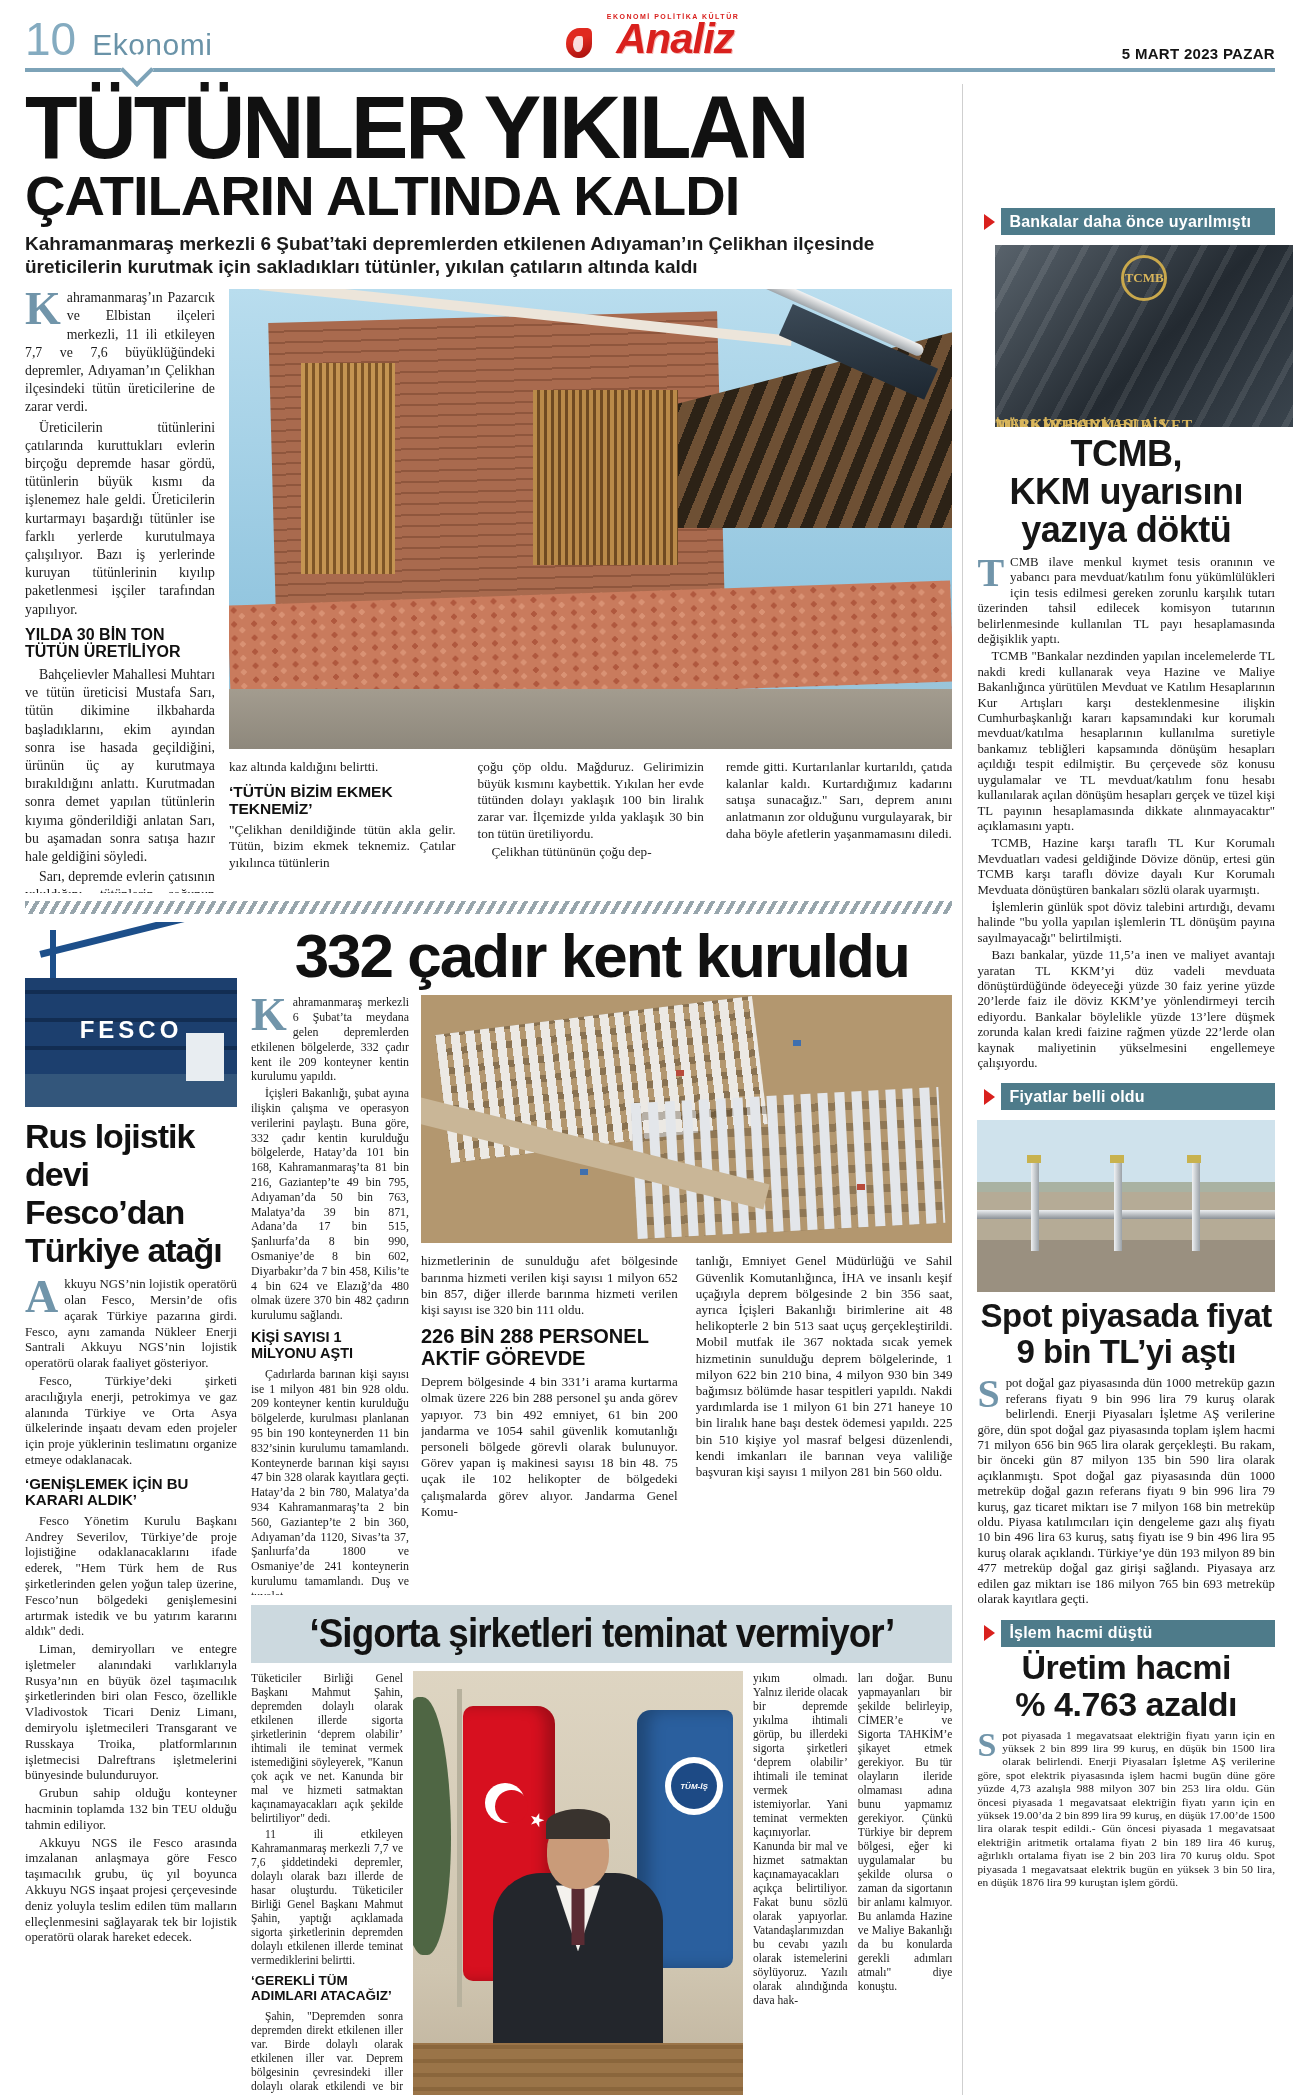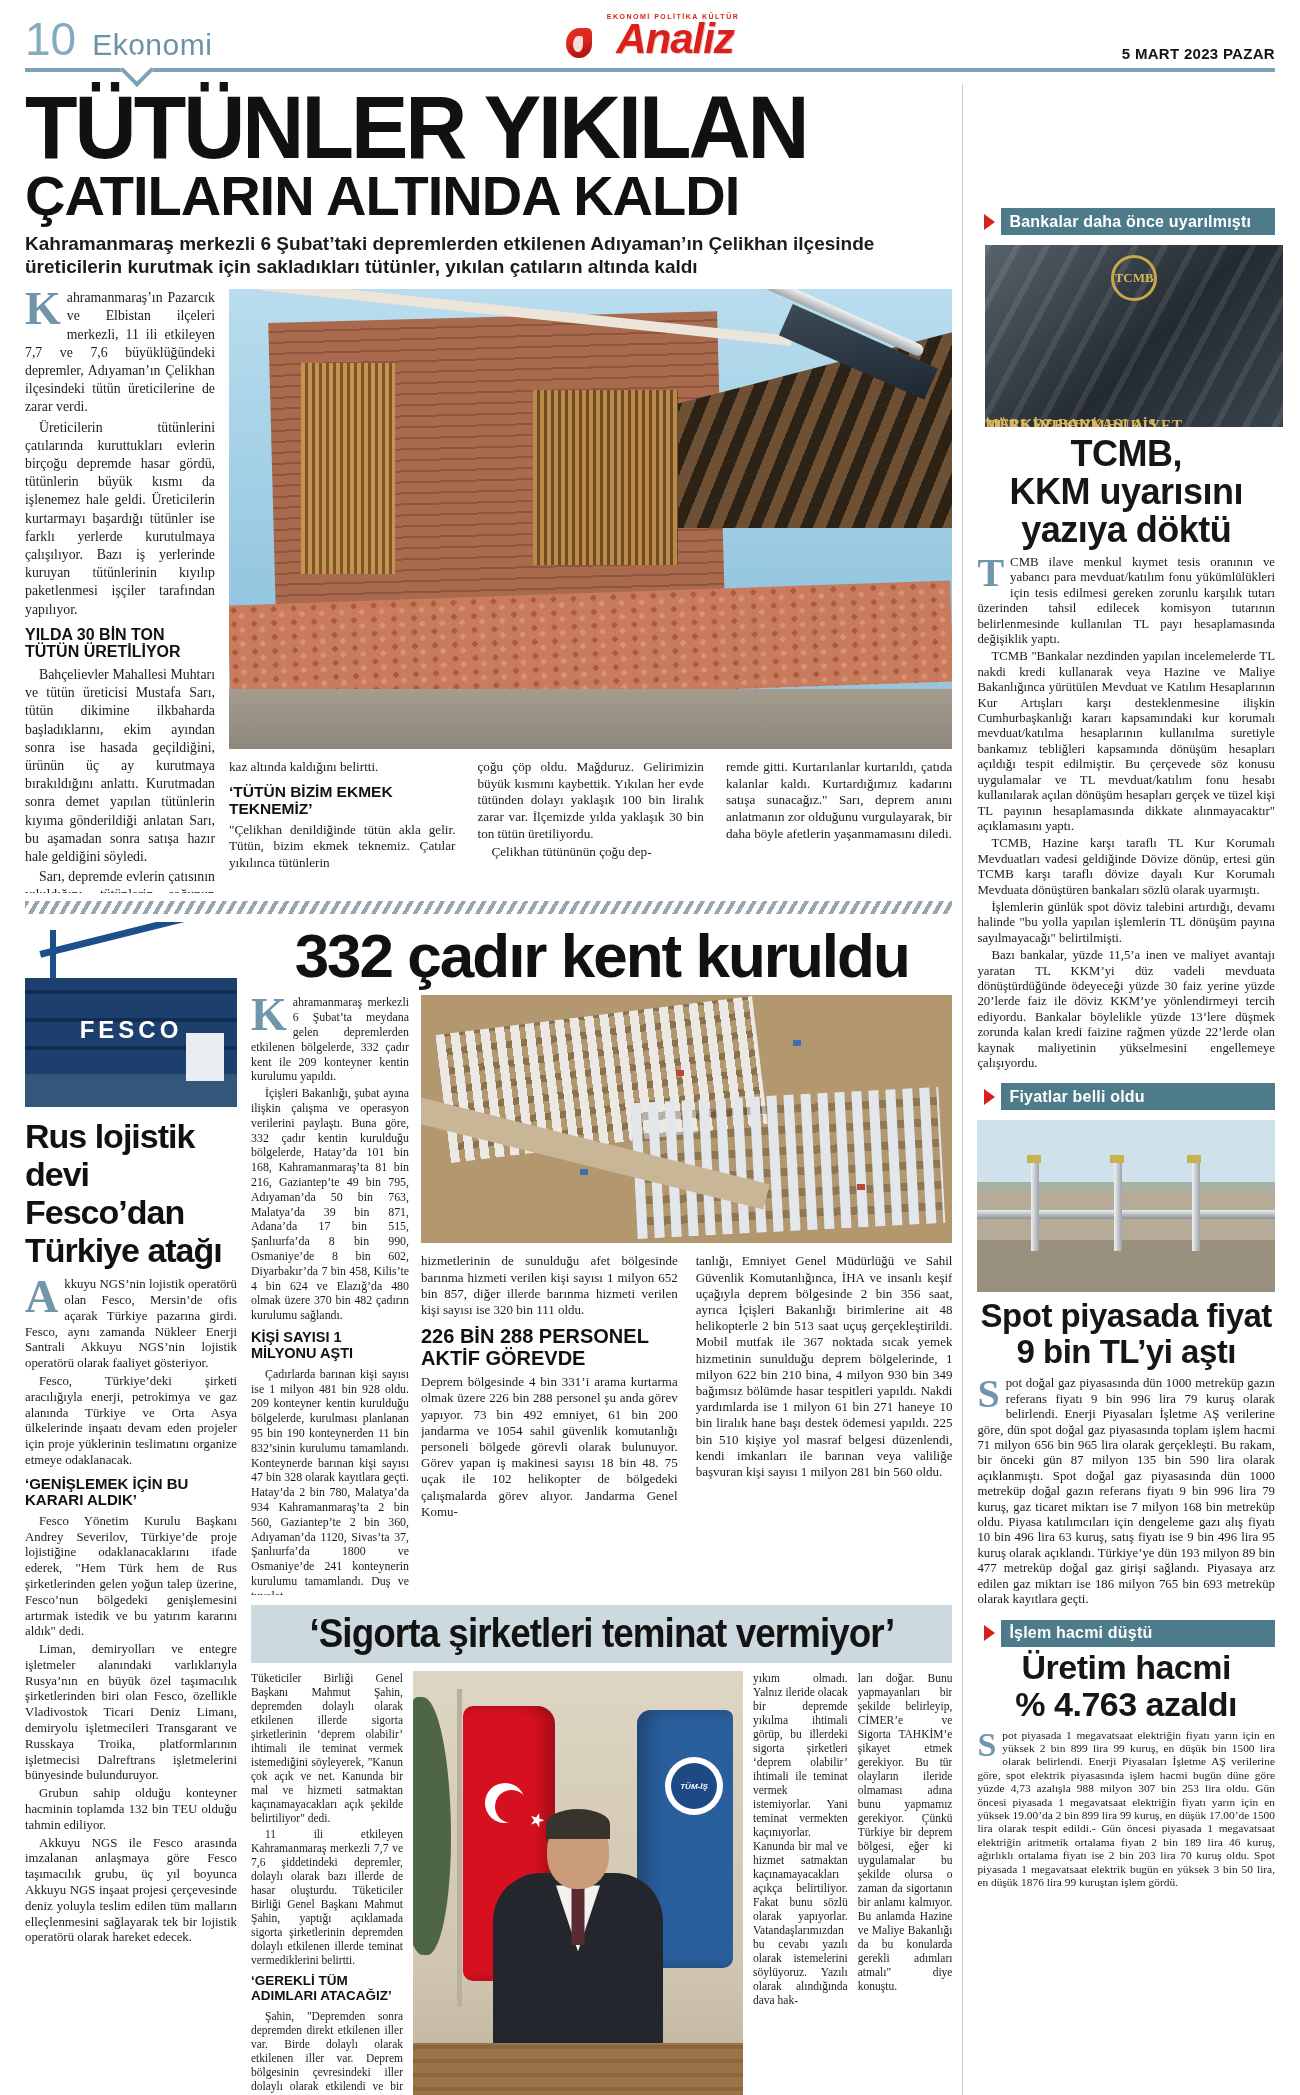--- a/index.html
+++ b/index.html
@@ -70,21 +70,21 @@
   .eave { left:4%; top:4%; width:74%; height:10px; background:#ece5da; transform:rotate(6deg); }
   .tiles { left:0; bottom:12%; width:100%; height:22%; background:#c97b5d;
     background-image:radial-gradient(circle 4px at 6px 5px,#b0583e 70%,rgba(0,0,0,0) 71%),
       radial-gradient(circle 4px at 14px 11px,#d99274 70%,rgba(0,0,0,0) 71%);
     background-size:20px 14px; transform:rotate(-2deg); }
   .graywall { left:0; bottom:0; width:100%; height:13%; background:linear-gradient(#a39c8f,#8e887c); }
   .solar { right:3%; top:4%; width:26%; height:12px; background:linear-gradient(#f2f2f2,#9fa6ab);
     border-radius:6px; transform:rotate(24deg); }
   .solar2 { right:2%; top:10%; width:22%; height:34px; background:linear-gradient(150deg,#3c4a57,#1d2731);
     transform:rotate(24deg); }
-  .tcmbph { width:100%; height:182px; margin:10px 0 8px 8px;
+  .tcmbph { width:100%; height:182px; margin:10px 0 8px 18px;
     background:linear-gradient(135deg,#59636c,#232a31 55%,#3a444d);
   }
   .tcmb-streak { inset:0; background:repeating-linear-gradient(118deg,rgba(255,255,255,.09) 0 6px,rgba(0,0,0,0) 6px 26px); }
   .tcmb-emblem { left:50%; top:10px; transform:translateX(-50%); width:46px; height:46px;
     border:3px solid #c9a84c; border-radius:50%; color:#d9b65c; font-family:"Liberation Serif",serif;
     font-weight:bold; font-size:13px; display:flex; align-items:center; justify-content:center; position:absolute; }
   .tcmb-txt { left:0; right:0; bottom:10px; text-align:center; color:#d9b65c;
     font-family:"Liberation Serif",serif; font-weight:bold; letter-spacing:1px; }
   .tcmb-txt .l1 { font-size:15px; } .tcmb-txt .l2 { font-size:14px; } .tcmb-txt .l3 { font-size:12px; }
   .pipeph { width:100%; height:172px; margin:10px 0 6px 0;

